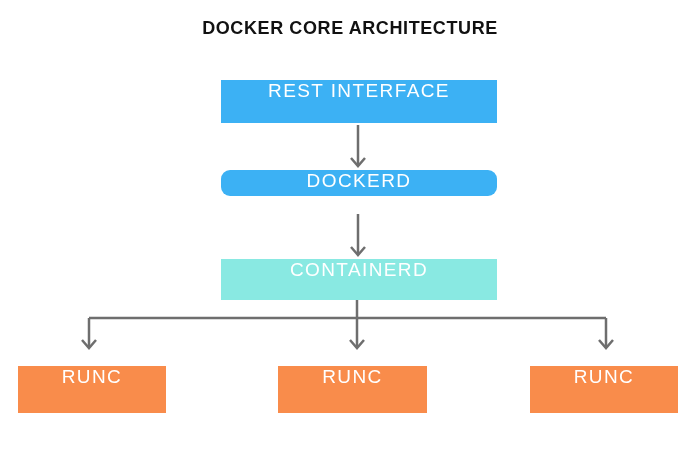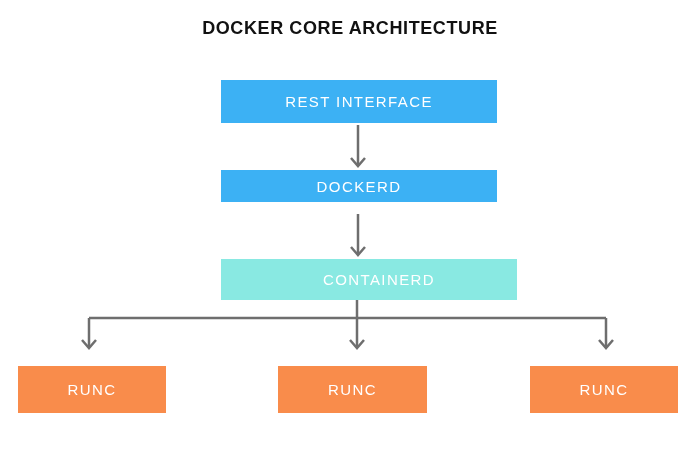--- a/index.html
+++ b/index.html
@@ -30,34 +30,33 @@
     position: absolute;
     top: 0;
     left: 0;
     width: 700px;
     height: 475px;
     pointer-events: none;
   }
   .node {
     position: absolute;
     display: flex;
-    align-items: center;
     justify-content: center;
     color: #ffffff;
-    font-size: 15px;
+    font-size: 19px;
     font-weight: 500;
     letter-spacing: 1.4px;
     text-align: center;
   }
   .node-blue   { background: #3cb1f4; }
-  .node-cyan   { background: #89e9e2; padding-left: 20px; }
+  .node-cyan   { background: #89e9e2; }
   .node-orange { background: #f98c4b; margin-top: 14px; }
 
   .node-rest       { left: 221px; top: 80px;  width: 276px; height: 43px; }
-  .node-dockerd    { left: 221px; top: 170px; width: 276px; height: 32px; }
+  .node-dockerd    { left: 221px; top: 170px; width: 276px; height: 26px; border-radius: 9px; }
   .node-containerd { left: 221px; top: 259px; width: 276px; height: 41px; }
   .node-runc-1     { left: 18px;  top: 352px; width: 148px; height: 47px; }
   .node-runc-2     { left: 278px; top: 352px; width: 149px; height: 47px; }
   .node-runc-3     { left: 530px; top: 352px; width: 148px; height: 47px; }
 </style>
 </head>
 <body>
 
 <div class="canvas">
 

